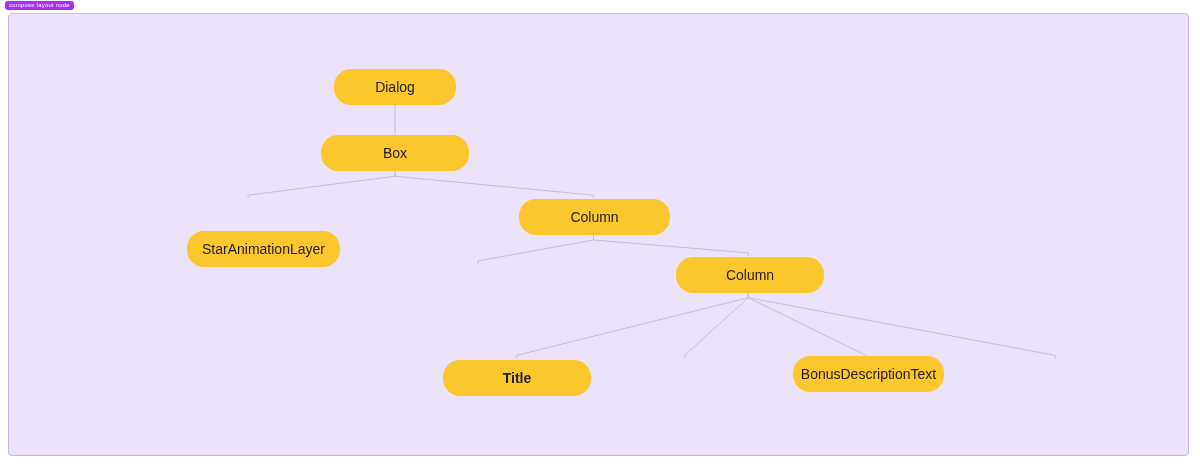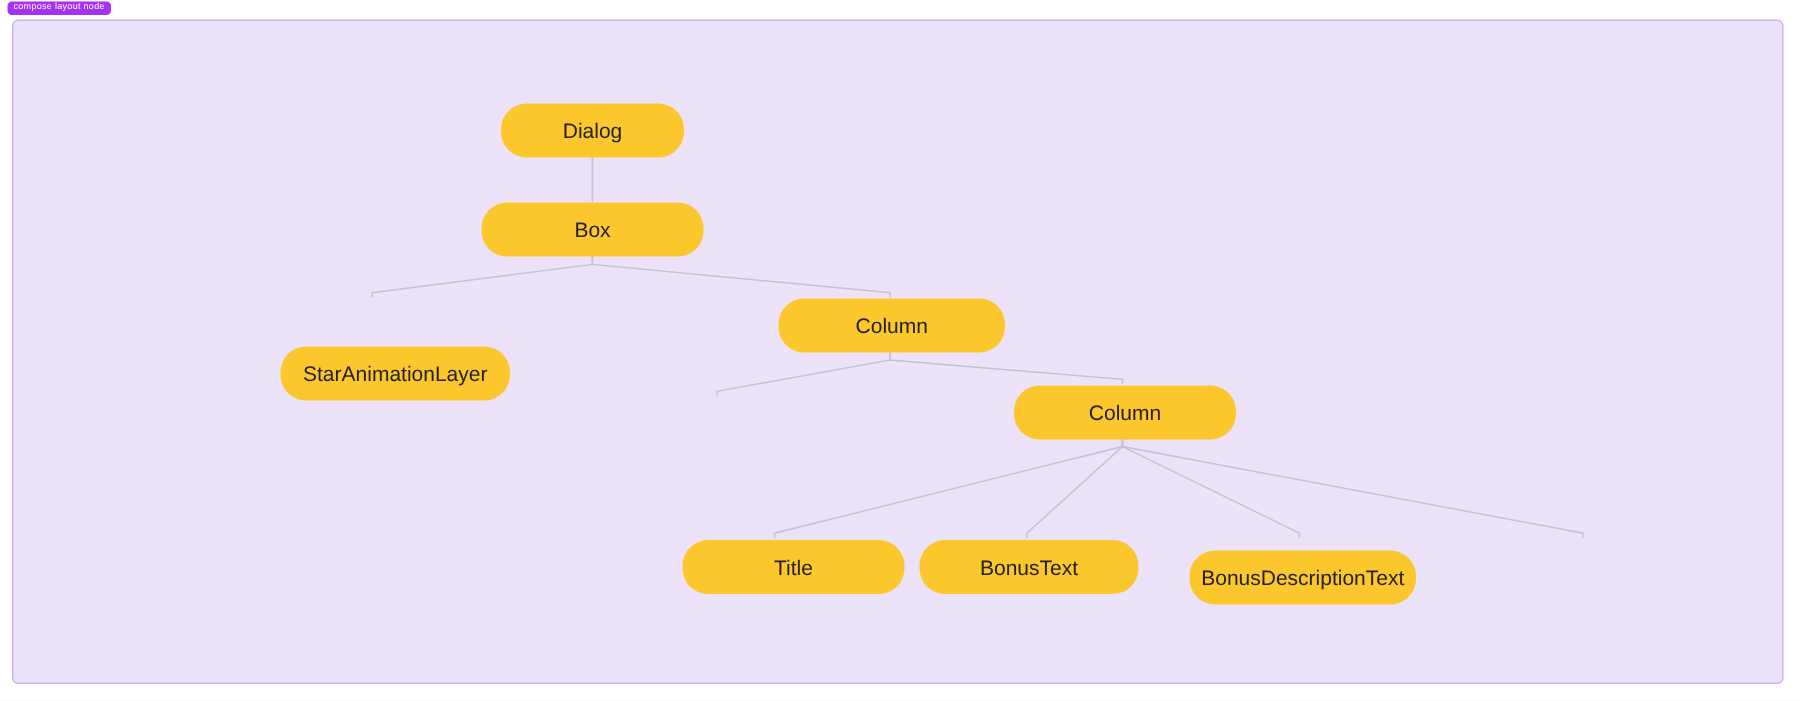--- a/index.html
+++ b/index.html
@@ -92,21 +92,20 @@
 
     <div class="node" style="left:312px; top:121px; width:148px;text-align:right;">Box</div>
 
     <div class="node" style="left:178px; top:185px; width:153px;margin-top:32px;">StarAnimationLayer</div>
 
     <div class="node" style="left:510px; top:185px; width:151px;">Column</div>
 
 
     <div class="node" style="left:667px; top:243px; width:148px;">Column</div>
 
-    <div class="node" style="left:446px; top:346px; width:148px;">Title</div>
+    <div class="node" style="left:434px; top:346px; width:148px;font-weight:bold;">Title</div>
 
-    <div class="node" style="left:604px; top:346px; width:146px;">BonusText</div>
 
-    <div class="node" style="left:784px; top:353px; width:151px;">BonusDescriptionText</div>
+    <div class="node" style="left:784px; top:342px; width:151px;">BonusDescriptionText</div>
 
 
   </div>
 </div>
 
 </body></html>

